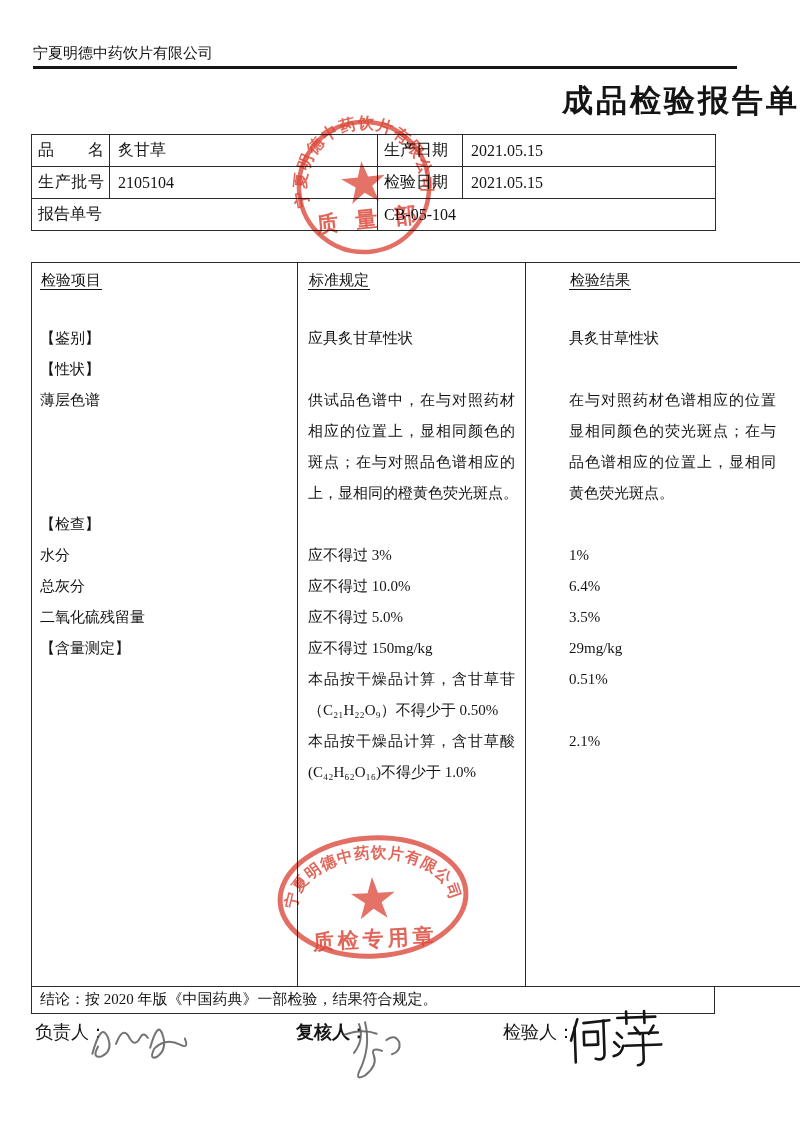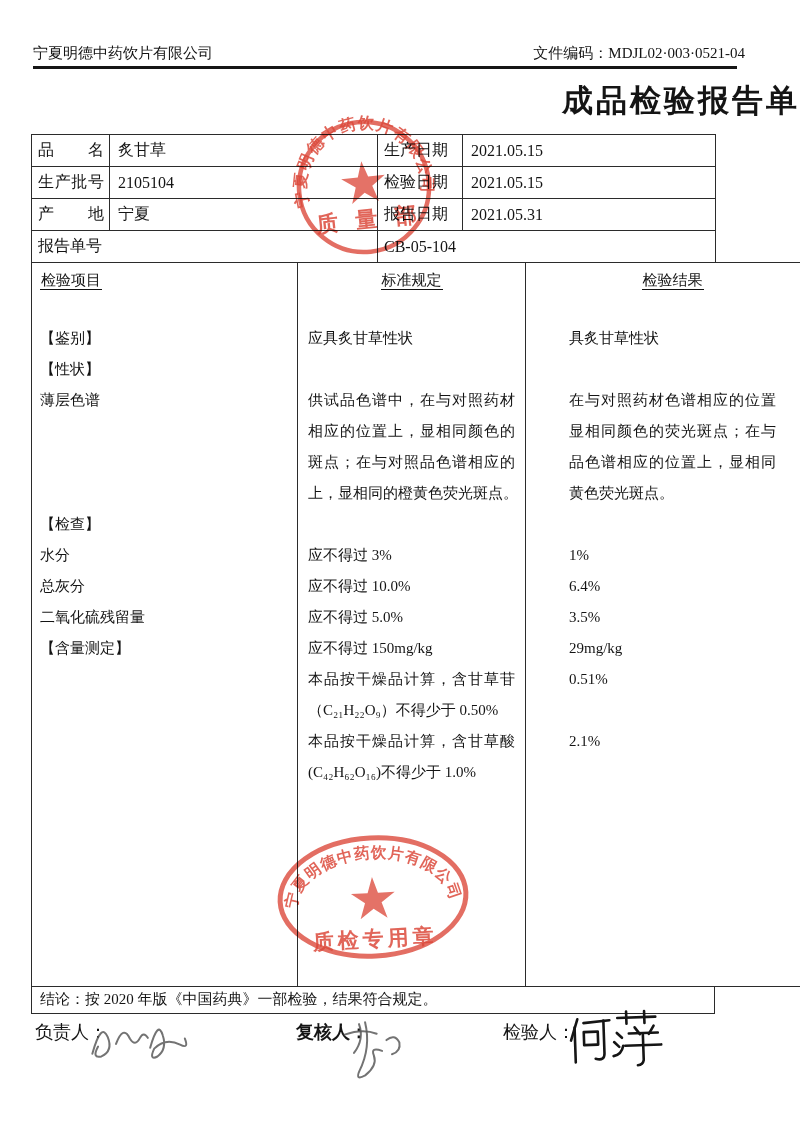--- a/index.html
+++ b/index.html
@@ -33,21 +33,21 @@
   .mcol{height:100%;}
   .mcol1{width:230px;}
   .mcol2{width:229px;border-left:1.5px solid var(--line);border-right:1.5px solid var(--line);}
   .mcol3{width:223px;}
   .line{height:31px;line-height:31px;font-size:15px;white-space:nowrap;}
   .mcol1 .line{padding-left:8px;}
   .mcol2 .line{padding:0 10px;}
   .mcol3 .line{padding:0 8px;}
   .head-line{height:34px;line-height:34px;}
   .head-line span{border-bottom:1px solid #111;padding:0 1px 1px;}
-  .mcol2 .head-line,.mcol3 .head-line{text-align:center;}
+  .mcol2 .head-line,.mcol3 .head-line{}
   .spacer{height:26px;}
   .jline{text-align:justify;text-align-last:justify;white-space:normal;overflow:hidden;}
 
   
   .conclusion-box{left:31px;top:986px;width:684px;height:28px;border:1.8px solid var(--line);font-size:15px;line-height:25px;padding-left:8px;white-space:nowrap;}
   .signer-label{top:1020px;font-size:18px;white-space:nowrap;}
 
   
   .stamp{position:absolute;mix-blend-mode:multiply;}
   .stamp-top{left:289px;top:112px;transform:rotate(-6deg);}
@@ -59,21 +59,20 @@
   
   .sig path{fill:none;stroke-linecap:round;stroke-linejoin:round;}
   .sig-light path{stroke:#5a5a5a;stroke-width:2;opacity:.85;}
   .sig-dark path{stroke:#151515;stroke-width:2.6;}
 </style>
 </head>
 <body>
 
 <div class="abs doc-header">
   <span>宁夏明德中药饮片有限公司</span>
-  <span>文件编码：MDJL02·003·0521-04</span>
 </div>
 <div class="abs header-rule"></div>
 
 <div class="abs doc-title">成品检验报告单</div>
 
 <table class="abs info-table">
   <colgroup>
       <col style="width:78px">
       <col style="width:268px">
       <col style="width:85px">
@@ -86,26 +85,20 @@
     <td>生产日期</td>
     <td class="val">2021.05.15</td>
   </tr>
   <tr>
     <td><span class="cell-label">生产批号</span></td>
     <td class="val">2105104</td>
     <td>检验日期</td>
     <td class="val">2021.05.15</td>
   </tr>
   <tr>
-    <td><span class="cell-label">产地</span></td>
-    <td class="val">宁夏</td>
-    <td>报告日期</td>
-    <td class="val">2021.05.31</td>
-  </tr>
-  <tr>
     <td colspan="2">报告单号</td>
     <td colspan="2">CB-05-104</td>
   </tr>
 </tbody>
   </table>
 
 <div class="abs main-table">
 
   <div class="mcol mcol1">
     <div class="line head-line"><span>检验项目</span></div>

